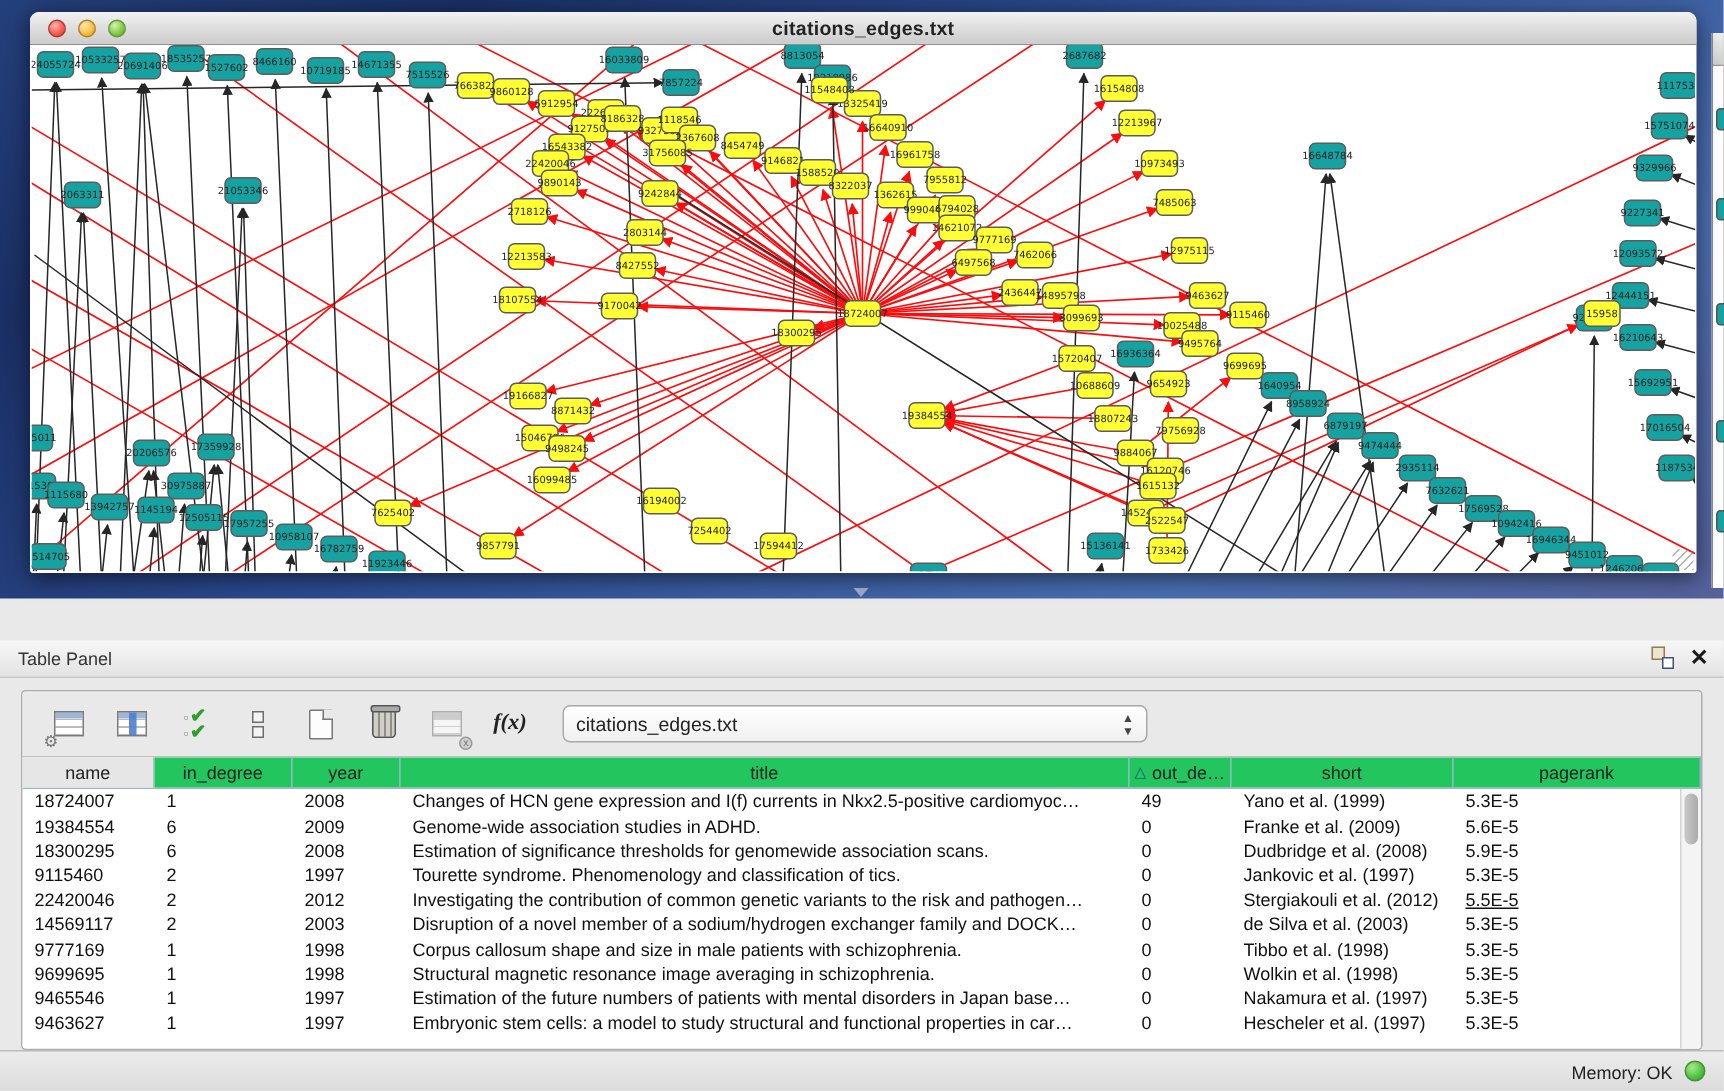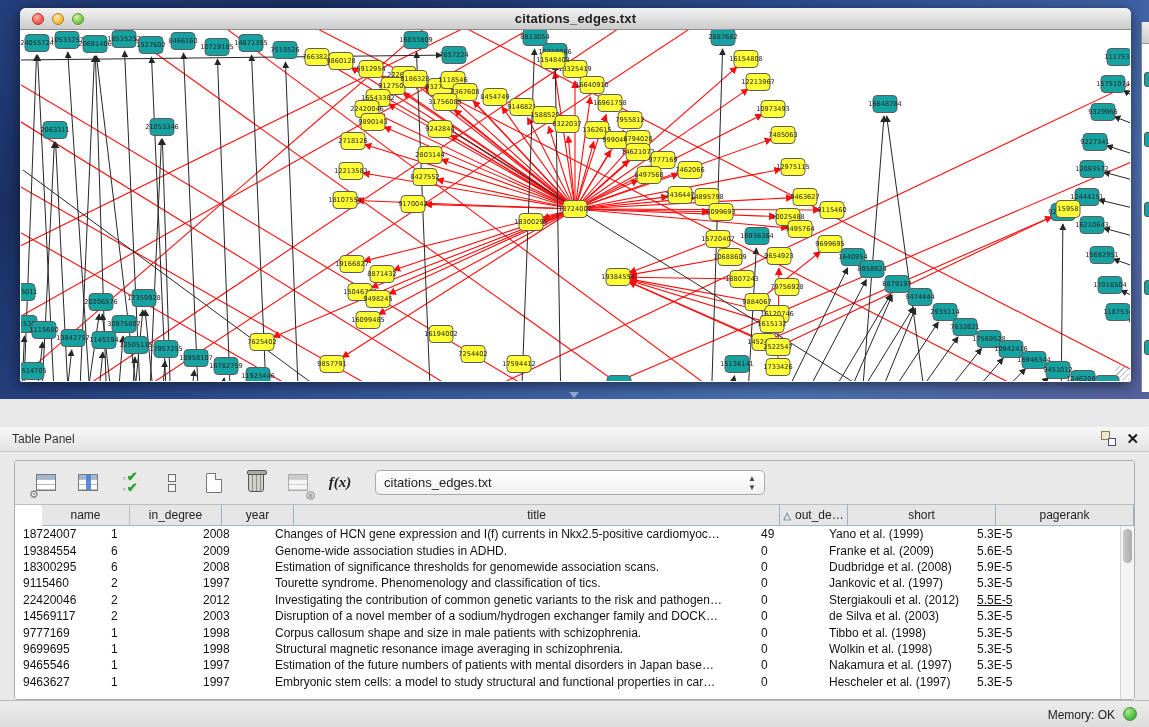--- a/index.html
+++ b/index.html
@@ -71,23 +71,23 @@
     background:repeating-linear-gradient(90deg,#cfcfc7 0 3px,#8f8f87 3px 4px); position:relative;}
   .trash::before { content:""; position:absolute; left:-2px; top:-4px; width:18px; height:3px;
     background:#aaa; border:1px solid #555; border-radius:2px;}
   .fx { font-family:"Liberation Serif", serif; font-style:italic; font-weight:bold; font-size:15px; color:#222;}
   .combo { width:390px; height:25px; background:linear-gradient(#ffffff,#f0f0f0); border:1px solid #a9a9a9;
     border-radius:5px; display:flex; align-items:center; padding:0 8px; font-size:13px; color:#222;
     position:relative; margin-left:6px; }
   .combo .arrows { position:absolute; right:8px; top:3px; font-size:8px; color:#444; line-height:9px; text-align:center;}
 
   
-  .tp-table { position:relative; width:100%; height:195px; background:#fff;padding-left:27px; }
+  .tp-table { position:relative; width:100%; height:195px; background:#fff; }
   .thead { display:flex; height:21px; border-bottom:1px solid #9fb8c4; }
-  .th { height:100%; border-right:1px solid #8fb6c8; background:#e5e5e5; font-size:12px; color:#222;
+  .th { height:100%; border-right:1px solid #8fb6c8; background:#22c55e; font-size:12px; color:#222;
     display:flex; align-items:center; justify-content:center; overflow:hidden; white-space:nowrap; }
   .th.gray { background:#e6e6e6; border-right:1px solid #bdbdbd; }
   .sort-tri { font-size:10px; margin-right:4px; color:#1a5a78; }
   .tbody { position:absolute; left:0; top:21px; right:14px; bottom:0; overflow:hidden; }
   .tr { display:flex; height:16.4px; align-items:center; }
   .td { font-size:12px; color:#111; white-space:nowrap; overflow:hidden; padding-left:8px; }
   .vscroll { position:absolute; right:0; top:21px; width:14px; bottom:0; background:#f4f4f4;
     border-left:1px solid #d4d4d4; }
   .vthumb { position:absolute; left:2px; top:3px; width:9px; height:34px; border-radius:5px;
     background:linear-gradient(90deg,#c9c9c9,#ababab); }

